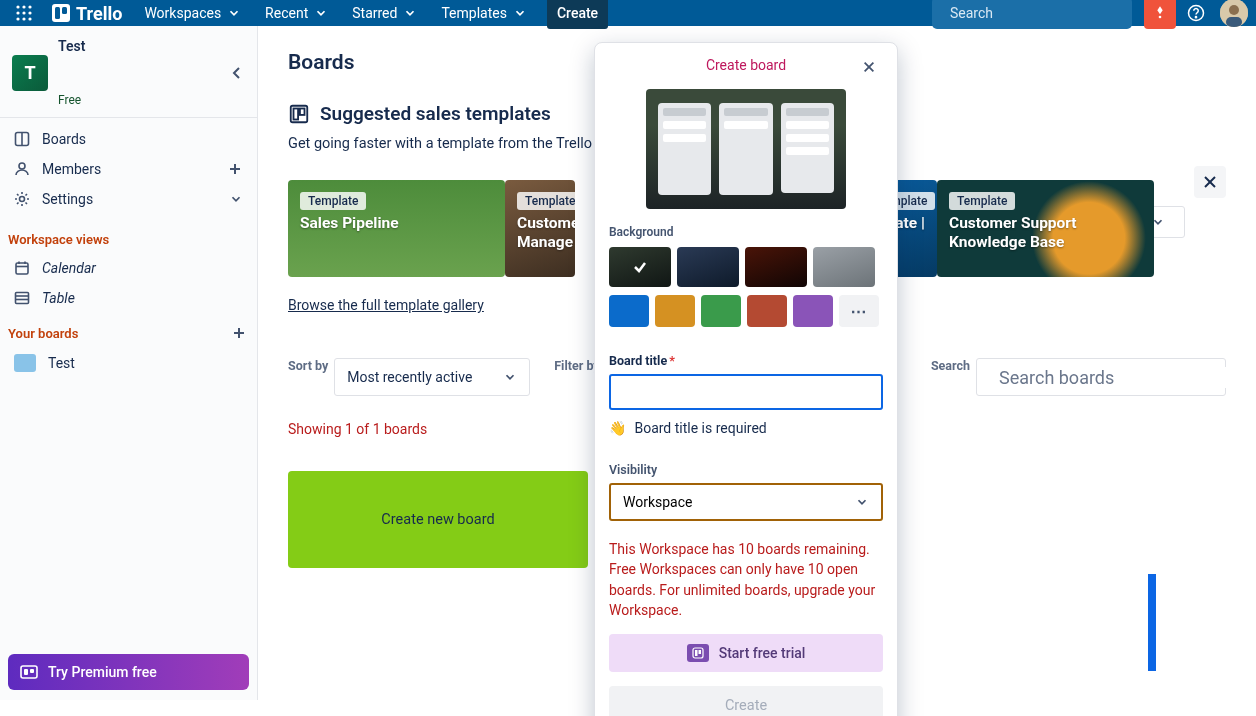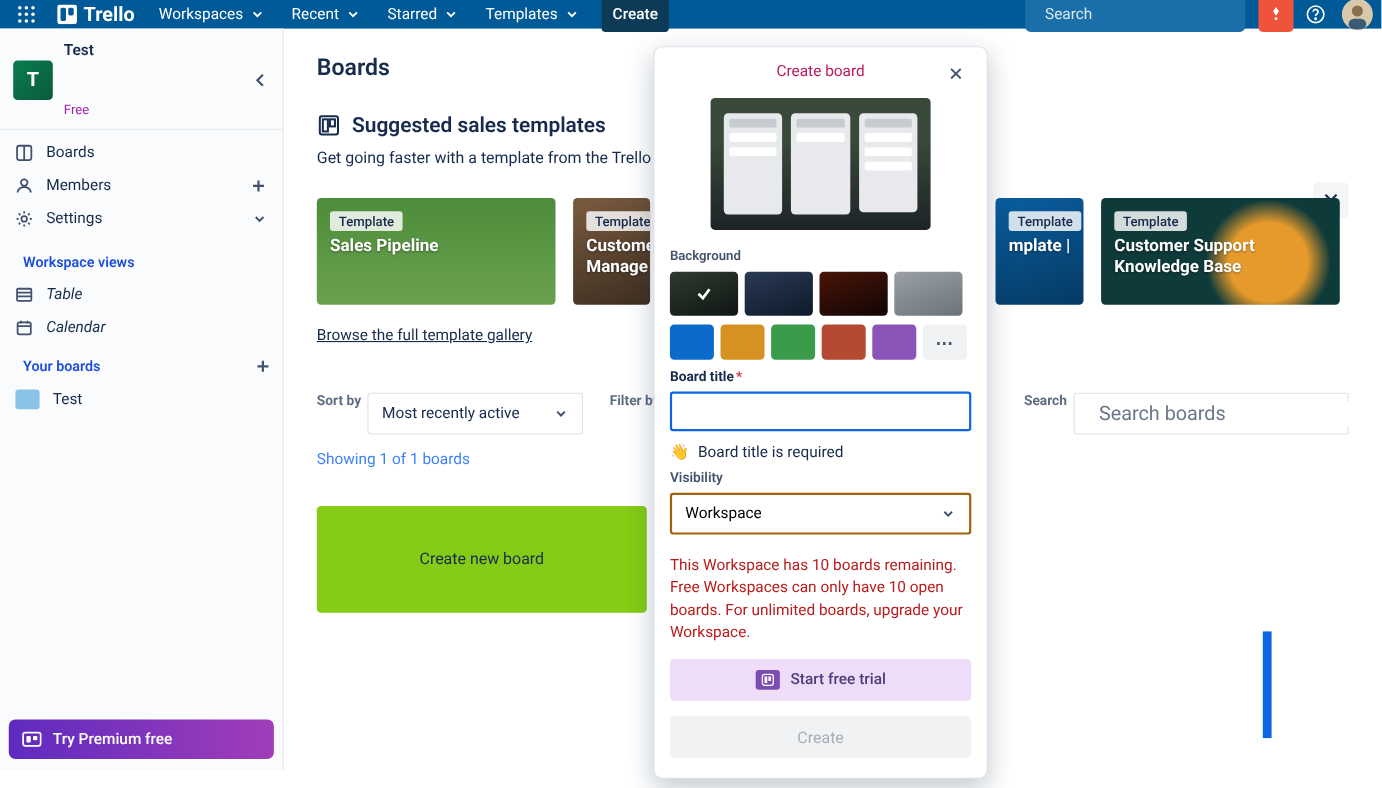--- a/index.html
+++ b/index.html
@@ -18,43 +18,43 @@
   .topbar .rocket { width: 32px; height: 32px; background: #f0533b; border-radius: 4px; display: flex; align-items:center; justify-content:center; margin-left: 8px; cursor:pointer;}
   .topbar .icon-btn { width: 32px; height: 32px; display: flex; align-items: center; justify-content: center; cursor:pointer; border-radius: 4px; }
   .topbar .avatar { width: 28px; height: 28px; border-radius: 50%; background: #c9b89a; margin-left: 4px; cursor:pointer; overflow:hidden; }
 
   
   .body { display: flex; height: calc(100% - 42px); }
   .sidebar { width: 258px; border-right: 1px solid #e4e6ea; background: #fafbfc; display:flex; flex-direction:column; position:relative; }
   .ws-header { display:flex; align-items:center; padding: 12px 12px 10px 12px; gap: 10px; border-bottom: 1px solid #e4e6ea; }
   .ws-badge { width:36px; height:36px; border-radius:4px; background:linear-gradient(135deg,#0a7d4f,#0b5a3a); color:#fff; font-weight:700; font-size:18px; display:flex; align-items:center; justify-content:center; }
   .ws-name { font-weight:600; font-size:14px; color:#172b4d; }
-  .ws-plan { font-size:12px; color:#a21caf;margin-top:39px; }
+  .ws-plan { font-size:12px; color:#14532d;margin-top:39px; }
   .collapse-btn { margin-left:auto; color:#42526e; cursor:pointer; }
 
   .side-section { padding: 6px 0; }
   .side-item { display:flex; align-items:center; gap:12px; padding: 7px 14px; font-size:14px; color:#172b4d; cursor:pointer; border-radius:4px; }
   .side-item .trailing { margin-left:auto; color:#42526e; }
-  .side-heading { padding: 12px 10px 6px 21px; font-size:13px; font-weight:600; color:#1d4ed8; display:flex; align-items:center; }
+  .side-heading { padding: 12px 10px 6px 8px; font-size:13px; font-weight:600; color:#c2410c; display:flex; align-items:center; }
   .side-heading .trailing { margin-left:auto; cursor:pointer; color:#42526e; }
   .side-item.italic span { font-style: italic; }
   .board-thumb { width:22px; height:18px; background:#89c3e8; border-radius:3px; }
 
   .premium-bar { position:absolute; bottom:10px; left:8px; right:8px; height:36px; border-radius:6px; background:linear-gradient(90deg,#5e2bbf,#a13db9); color:#fff; display:flex; align-items:center; gap:10px; padding:0 12px; font-size:14px; font-weight:500; cursor:pointer;}
 
   
   .main { flex:1; padding: 24px 30px; overflow:auto; position:relative; color:#172b4d;}
   .main h1 { font-size:21px; font-weight:600; margin-bottom: 28px; }
   .suggested-header { display:flex; align-items:center; gap:10px; font-size:19px; font-weight:600; }
   .suggested-sub { font-size:14.5px; color:#172b4d; margin-top:10px; }
   .suggested-close { position:absolute; right:30px; top:140px; width:32px; height:32px; border-radius:4px; background:#f4f5f7; display:flex; align-items:center; justify-content:center; cursor:pointer; color:#172b4d;}
 
   .hidden-select { position:absolute; left:872px; top:180px; width:55px; height:32px; border:1px solid #dfe1e6; border-radius:3px; background:#fff; display:flex; align-items:center; justify-content:center; cursor:pointer;}
 
-  .templates-row { display:flex; gap:16px; margin-top:28px; }
+  .templates-row { display:flex; margin-top:28px; }
   .template-card { width:217px; height:97px; border-radius:4px; background-size:cover; background-position:center; color:#fff; position:relative; padding:10px 12px; cursor:pointer; overflow:hidden;}
   .template-card .pill { display:inline-block; background:rgba(255,255,255,0.82); color:#172b4d; font-size:12px; font-weight:500; padding:2px 8px; border-radius:3px; margin-bottom:4px;}
   .template-card .title { font-size:15.5px; font-weight:700; line-height:1.25; text-shadow:0 1px 2px rgba(0,0,0,0.4);}
   .bg-green { background: linear-gradient(180deg,#4d8c3b,#6aa24e); }
   .bg-rock  { background: linear-gradient(160deg,#7a5b3f,#3d2e21); }
   .bg-blue  { background: linear-gradient(160deg,#0a5ea0,#053a63); }
   .bg-food  { background: radial-gradient(circle at 70% 60%, #e59a2b 0 22%, #0f3a3a 35%); }
 
   .browse-link { display:inline-block; margin-top:20px; font-size:14px; color:#172b4d; text-decoration:underline; cursor:pointer; }
 
@@ -63,21 +63,21 @@
   .filter-label { font-size:12.5px; font-weight:700; color:#5e6c84; }
   .select-box { height:38px; border:1px solid #dfe1e6; border-radius:3px; background:#fff; display:flex; align-items:center; padding:0 12px; font-size:14px; color:#172b4d; cursor:pointer; position:relative; }
   .select-box .chev { margin-left:auto; color:#42526e; }
   .filter-col.sort .select-box { width:196px; }
   .filter-col.filter .select-box { width:220px; color:#5e6c84; }
   .filter-col.search { margin-left:auto; }
   .search-input { width:250px; height:38px; border:1px solid #dfe1e6; border-radius:3px; display:flex; align-items:center; padding:0 12px; gap:10px; color:#5e6c84;}
   .search-input input { flex:1; border:none; outline:none; font-size:18px; }
   .search-input input::placeholder { color:#6b778c; }
 
-  .showing { margin-top:15px; font-size:14px; color:#3b82f6; }
+  .showing { margin-top:25px; font-size:14px; color:#b91c1c; }
 
   .create-tile { margin-top:34px; width:300px; height:97px; background:#84cc16; border-radius:4px; display:flex; align-items:center; justify-content:center; font-size:14.5px; color:#172b4d; cursor:pointer;}
 
   .accent-strip { position:absolute; left:890px; top:548px; width:8px; height:97px; background:#0c66e4; }
 
   
   .popover { position:absolute; left:594px; top:42px; width:304px; background:#fff; border:1px solid #dfe1e6; border-radius:8px; box-shadow:0 8px 24px rgba(9,30,66,0.25); padding: 12px 0 18px 0; z-index:50; }
   .popover-inner { padding: 0 14px; }
   .pop-header { position:relative; text-align:center; font-size:14px; color:#be185d; padding: 2px 0 10px 0;}
   .pop-close { position:absolute; right:0; top:-2px; width:28px; height:28px; display:flex; align-items:center; justify-content:center; color:#44546f; cursor:pointer; border-radius:4px;}
@@ -85,21 +85,21 @@
   .pop-preview .col { width:54px; background:#e7e9ec; border-radius:4px; display:flex; flex-direction:column; gap:5px; padding:5px;}
   .pop-preview .card { height:8px; background:#fff; border-radius:2px;}
   .pop-preview .col .card:first-child { background:#c7ccd1; }
   .section-label { font-size:12px; font-weight:600; color:#44546f; margin-top:16px; }
   .bg-row { display:flex; gap:6px; margin-top:8px; }
   .bg-swatch { width:62px; height:40px; border-radius:4px; cursor:pointer; position:relative; }
   .bg-swatch .check { position:absolute; inset:0; display:flex; align-items:center; justify-content:center; color:#fff; }
   .color-row { display:flex; gap:6px; margin-top:8px; }
   .color-swatch { width:40px; height:32px; border-radius:4px; cursor:pointer; }
   .more-swatch { width:40px; height:32px; border-radius:4px; background:#f1f2f4; display:flex; align-items:center; justify-content:center; color:#44546f; cursor:pointer; font-weight:700; letter-spacing:1px;}
-  .field-label { font-size:12.5px; font-weight:700; color:#172b4d; margin-top:8px; }
+  .field-label { font-size:12.5px; font-weight:700; color:#172b4d; margin-top:26px; }
   .field-label .req { color:#d33; margin-left:2px; }
   .text-input { width:100%; height:36px; border:2px solid #0c66e4; border-radius:3px; margin-top:6px; padding:0 10px; font-size:14px; outline:none; }
   .hint-row { display:flex; align-items:center; gap:8px; margin-top:10px; font-size:14px; color:#172b4d;}
   .visibility-select { width:100%; height:38px; border:2px solid #a16207; border-radius:3px; margin-top:6px; display:flex; align-items:center; padding:0 12px; font-size:14px; cursor:pointer;}
   .visibility-select .chev { margin-left:auto; }
   .pop-note { font-size:14px; color:#b91c1c; margin-top:18px; line-height:1.45;}
   .trial-btn { width:100%; height:38px; border-radius:4px; background:#efdcf8; color:#533a78; display:flex; align-items:center; justify-content:center; gap:10px; font-size:14px; font-weight:500; margin-top:14px; cursor:pointer;}
   .trial-btn .badge { width:22px; height:18px; border-radius:3px; background:#7b4db0; display:flex; align-items:center; justify-content:center;}
   .create-disabled { width:100%; height:38px; border-radius:4px; background:#f1f2f4; color:#a5adba; display:flex; align-items:center; justify-content:center; font-size:14.5px; margin-top:14px; cursor:not-allowed;}
 
@@ -235,34 +235,34 @@
             <svg width="14" height="14" viewBox="0 0 16 16" fill="none" stroke="#42526e" stroke-width="2">
               <polyline points="4 6 8 10 12 6"></polyline>
             </svg>
           </span>
       </div>
     </div>
 
     <div class="side-heading">Workspace views</div>
     <div class="side-item italic">
       <svg width="16" height="16" viewBox="0 0 16 16" fill="none" stroke="#42526e" stroke-width="1.6">
-          <rect x="1.5" y="2.5" width="13" height="11" rx="1"></rect>
-          <line x1="1.5" y1="6" x2="14.5" y2="6"></line>
-          <line x1="1.5" y1="9.5" x2="14.5" y2="9.5"></line>
-        </svg>
-      <span>Table</span>
-    </div>
-    <div class="side-item italic">
-      <svg width="16" height="16" viewBox="0 0 16 16" fill="none" stroke="#42526e" stroke-width="1.6">
           <rect x="2" y="3" width="12" height="11" rx="1.5"></rect>
           <line x1="2" y1="6.5" x2="14" y2="6.5"></line>
           <line x1="5" y1="1.5" x2="5" y2="4"></line>
           <line x1="11" y1="1.5" x2="11" y2="4"></line>
         </svg>
       <span>Calendar</span>
+    </div>
+    <div class="side-item italic">
+      <svg width="16" height="16" viewBox="0 0 16 16" fill="none" stroke="#42526e" stroke-width="1.6">
+          <rect x="1.5" y="2.5" width="13" height="11" rx="1"></rect>
+          <line x1="1.5" y1="6" x2="14.5" y2="6"></line>
+          <line x1="1.5" y1="9.5" x2="14.5" y2="9.5"></line>
+        </svg>
+      <span>Table</span>
     </div>
 
     <div class="side-heading">
       <span>Your boards</span>
       <span class="trailing">
           <svg width="16" height="16" viewBox="0 0 16 16" stroke="#42526e" stroke-width="2">
             <line x1="8" y1="3" x2="8" y2="13"></line>
             <line x1="3" y1="8" x2="13" y2="8"></line>
           </svg>
         </span>

